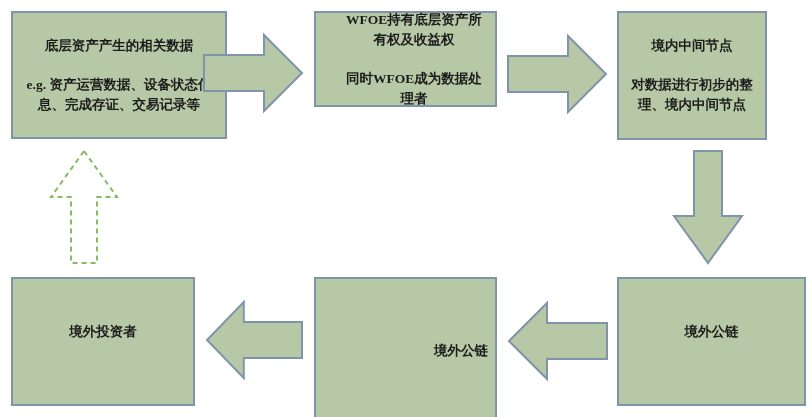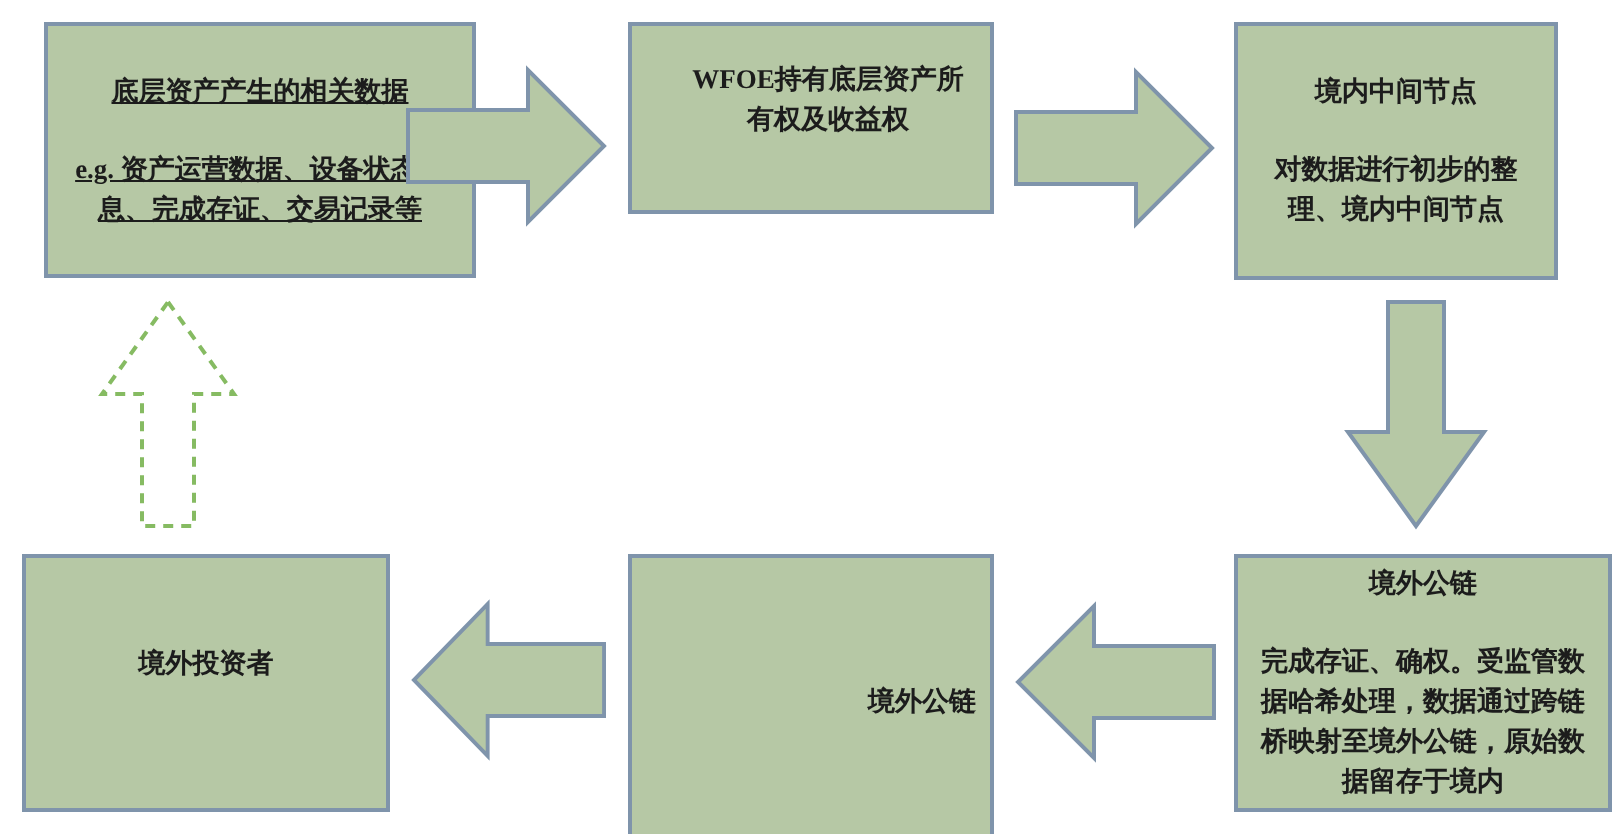--- a/index.html
+++ b/index.html
@@ -33,23 +33,23 @@
     font-weight: bold;
     line-height: 20px;
     margin-bottom: 19px;
   }
   .node-body {
     font-size: 13.5px;
     font-weight: bold;
     line-height: 20px;
   }
   
-  #n1 { left: 22px;  top: 11px;  width: 216px; height: 128px; text-decoration: underline; }
+  #n1 { left: 11px;  top: 11px;  width: 216px; height: 128px; }
   #n2 { left: 314px; top: 11px;  width: 183px; height: 96px; padding-left: 24px; }
-  #n3 { left: 617px; top: 11px;  width: 162px; height: 129px; justify-content: center; }
+  #n3 { left: 617px; top: 11px;  width: 150px; height: 129px; justify-content: center; }
   #n4 { left: 11px;  top: 277px; width: 184px; height: 129px; }
   #n5 { left: 314px; top: 277px; width: 183px; height: 167px; align-items: flex-end; }
   #n6 { left: 617px; top: 277px; width: 189px; height: 129px; }
 
   svg.arrow { position: absolute; overflow: visible; }
   svg.arrow polygon.solid {
     fill: #b6c8a5;
     stroke: #7f94ab;
     stroke-width: 2;
   }
@@ -71,38 +71,38 @@
 
 <div class="canvas">
 
   <div class="node" id="n1">
     <div class="node-title">底层资产产生的相关数据</div>
     <div class="node-body">e.g. 资产运营数据、设备状态信息、完成存证、交易记录等</div>
   </div>
 
   <div class="node" id="n2">
     <div class="node-title">WFOE持有底层资产所有权及收益权</div>
+    <div class="node-body">同时WFOE成为数据处理者</div>
   </div>
 
   <div class="node" id="n3">
     <div class="node-title">境内中间节点</div>
     <div class="node-body">对数据进行初步的整理、境内中间节点</div>
   </div>
 
   <div class="node" id="n4">
     <div class="node-title">境外投资者</div>
   </div>
 
   <div class="node" id="n5">
     <div class="node-title">境外公链</div>
   </div>
 
   <div class="node" id="n6">
     <div class="node-title">境外公链</div>
-    <div class="node-body">完成存证、确权。受监管数据哈希处理，数据通过跨链桥映射至境外公链，原始数据留存于境内</div>
   </div>
 
   <svg class="arrow" id="a1" width="100" height="78" viewBox="0 0 100 78" preserveAspectRatio="none">
     <polygon class="solid" points="1,21 61,21 61,1 99,39 61,77 61,57 1,57"></polygon>
   </svg>
 
   <svg class="arrow" id="a2" width="100" height="78" viewBox="0 0 100 78" preserveAspectRatio="none">
     <polygon class="solid" points="1,21 61,21 61,1 99,39 61,77 61,57 1,57"></polygon>
   </svg>
 

